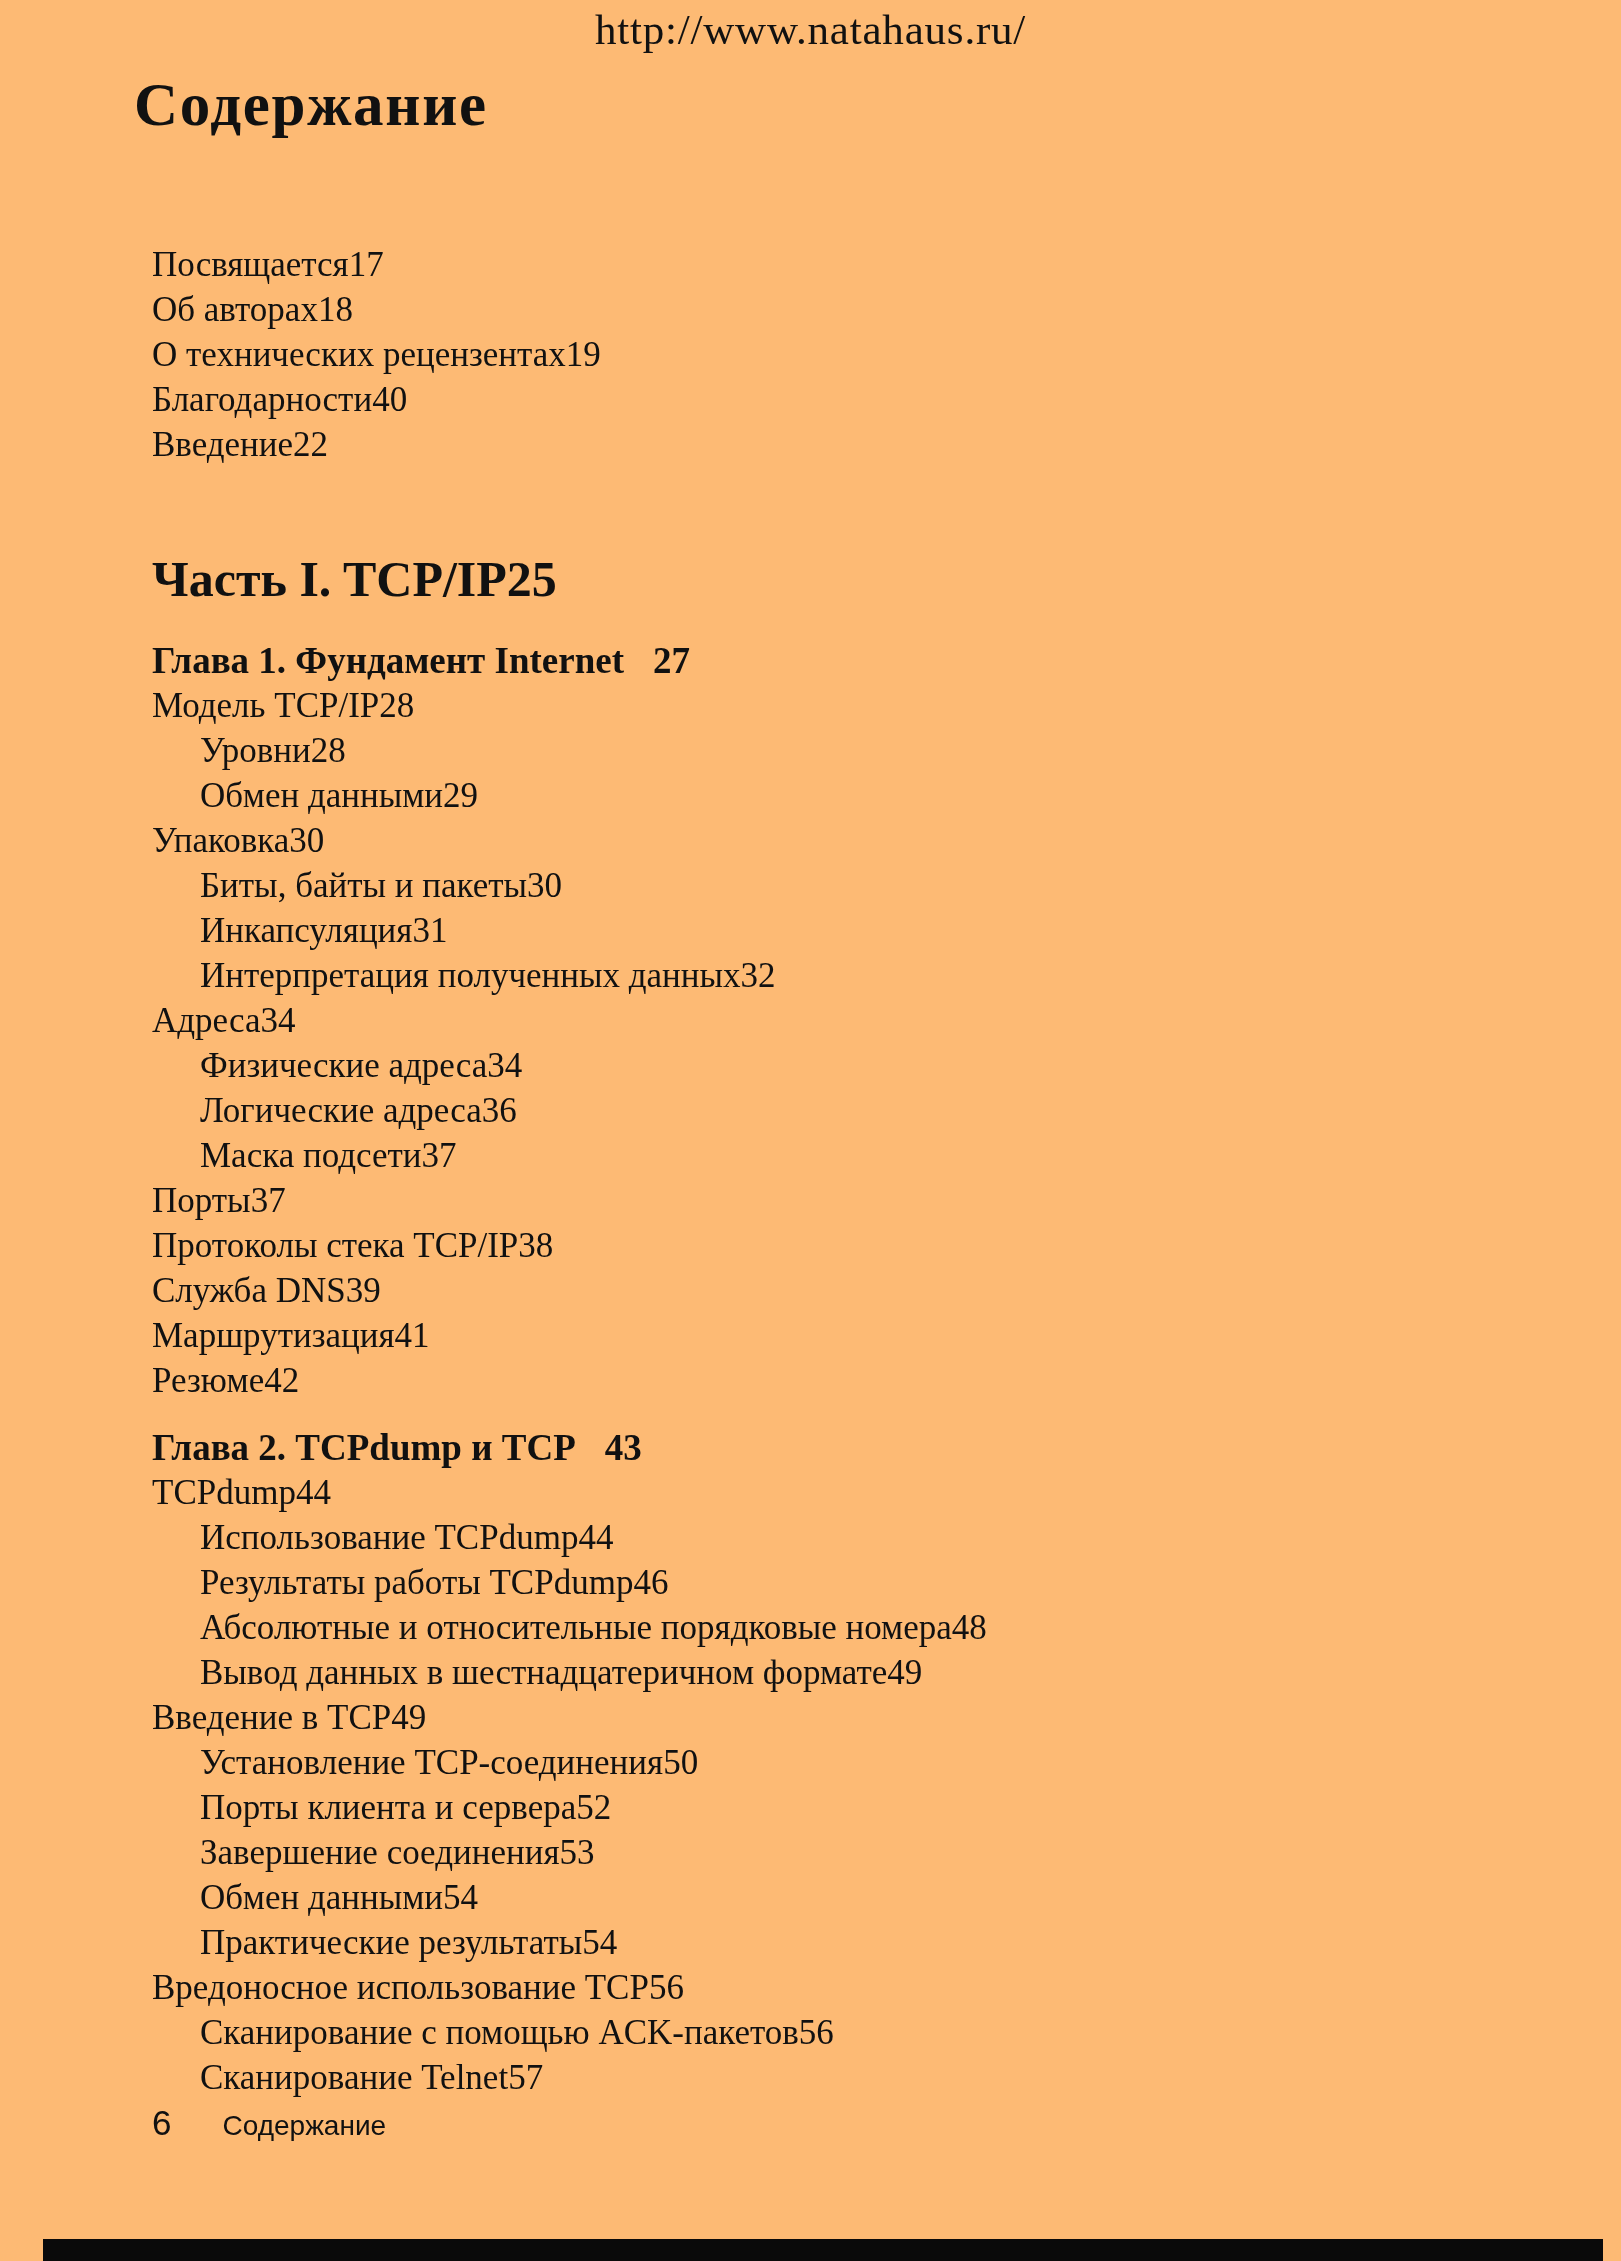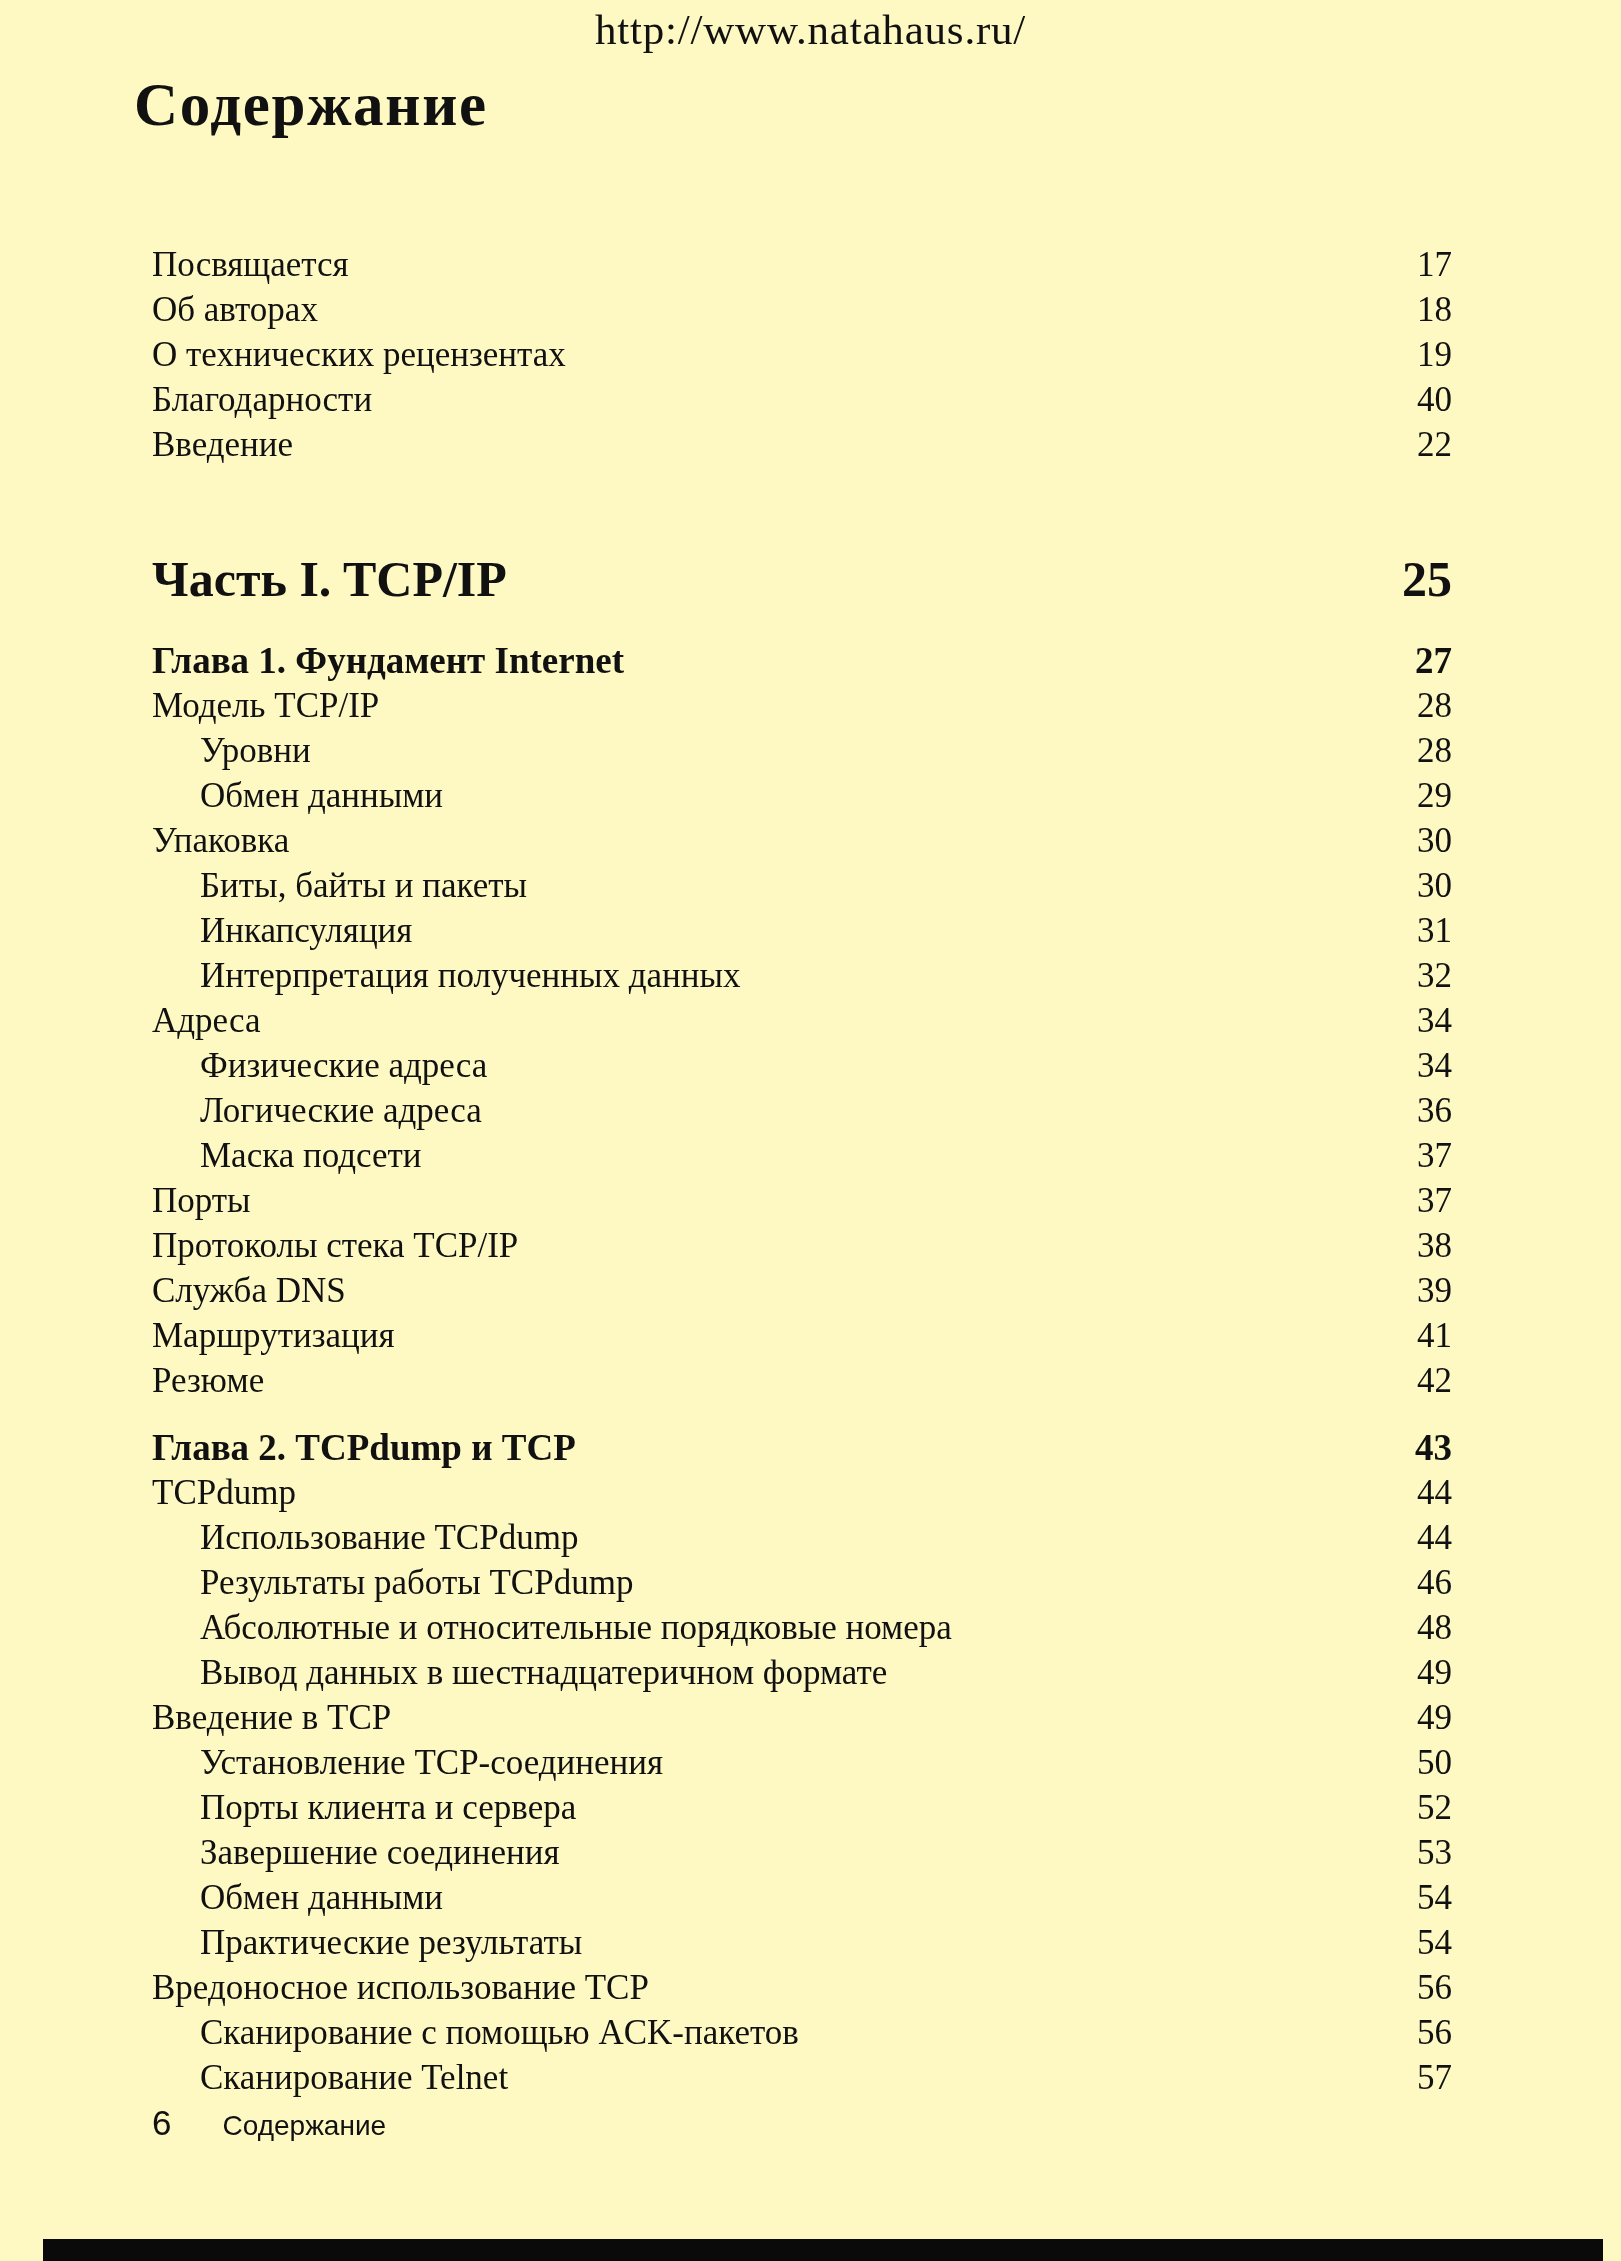--- a/index.html
+++ b/index.html
@@ -1,20 +1,20 @@
 <!DOCTYPE html>
 <html style="font-size:13.3px"><head>
 <meta charset="utf-8">
 <style>
   html, body { margin: 0; padding: 0; background: #e8e8e8; }
   .page {
     position: relative;
     width: 1621px;
     height: 2261px;
-    background: #fef9c3;
+    background: #fdba74;
     font-family: "Liberation Serif", "DejaVu Serif", serif;
     color: #111;
     overflow: hidden;
     margin: 0 auto;
   }
   .url-header {
     position: absolute;
     top: 5px;
     left: 0;
     width: 100%;
@@ -31,21 +31,20 @@
     letter-spacing: 1.7px;
   }
   .content {
     position: absolute;
     left: 152px;
     top: 242px;
     width: 1300px;
   }
   .row {
     display: flex;
-    justify-content: space-between;
     align-items: baseline;
     font-size: 35px;
     line-height: 45px;
   }
   .row .lbl { white-space: nowrap; }
   .row .pg { white-space: nowrap; }
   .ind { padding-left: 48px; }
   .part-row {
     font-weight: bold;
     font-size: 50px;

